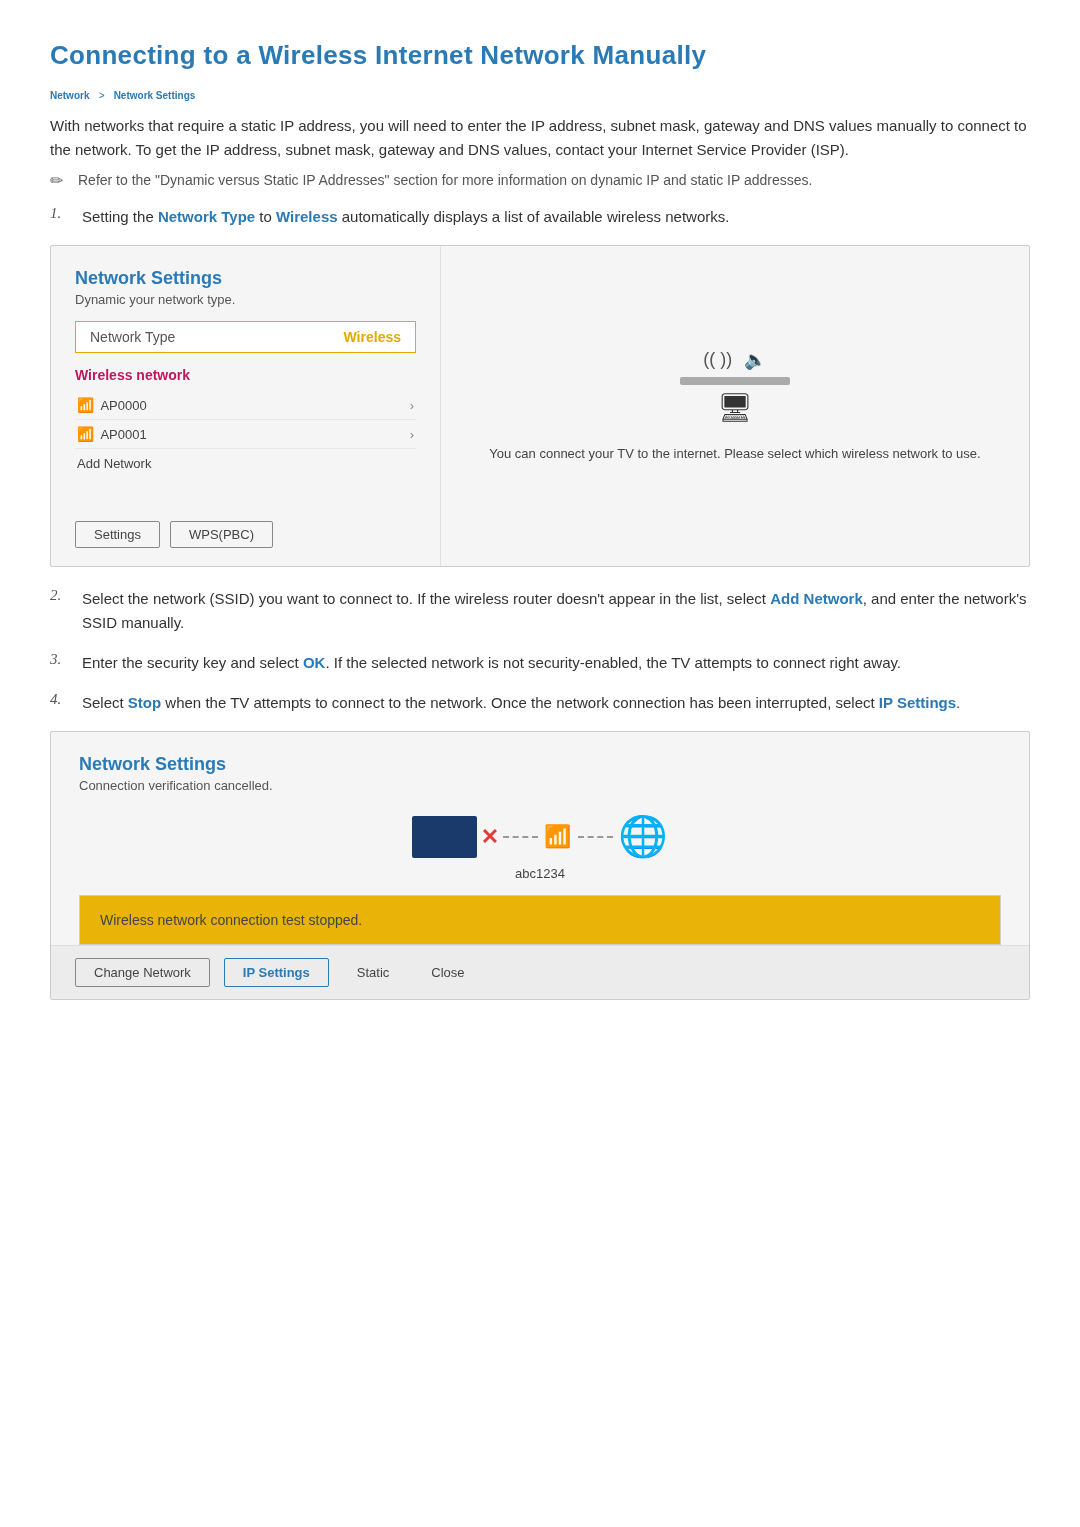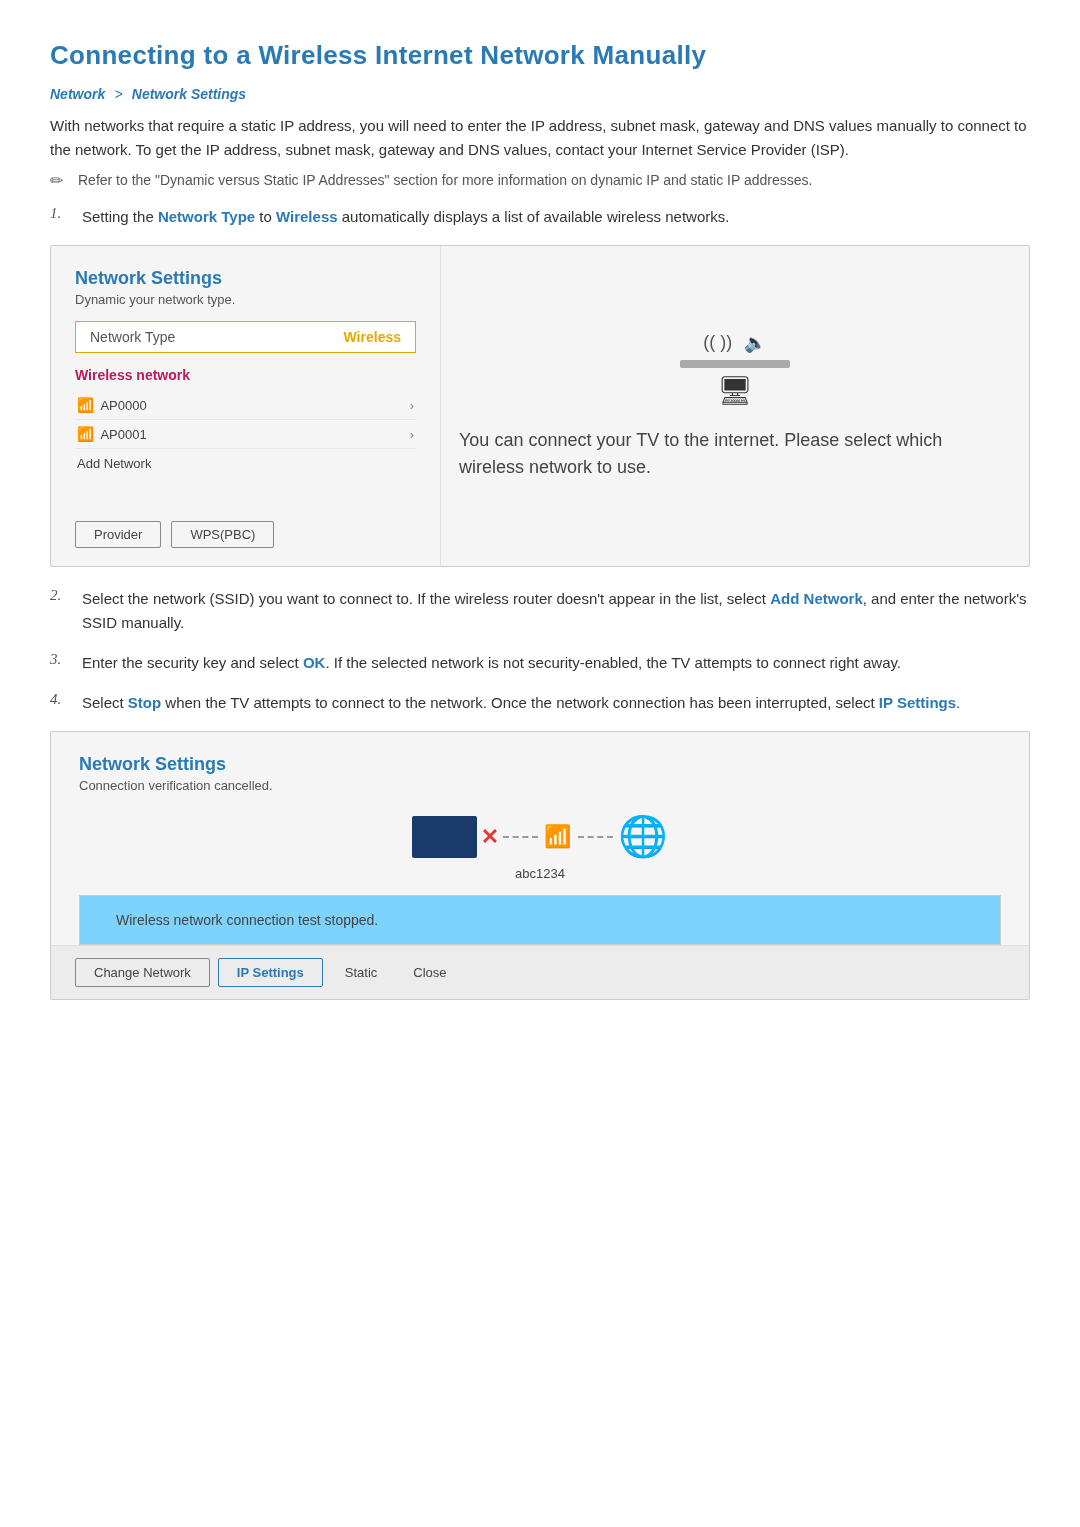--- a/index.html
+++ b/index.html
@@ -16,24 +16,23 @@
       font-size: 26px;
       font-weight: bold;
       margin-bottom: 14px;
       letter-spacing: 0.3px;
     }
     .breadcrumb {
       margin-bottom: 12px;
     }
     .breadcrumb a, .breadcrumb span {
       color: #2a7ab5;
-      font-size: 14px;
+      font-size: 10px;
       font-weight: bold;
       text-decoration: none;
-      font-style: italic;
     }
     .breadcrumb .sep {
       color: #2a7ab5;
       margin: 0 5px;
       font-weight: normal;
     }
     .intro-text {
       font-size: 15px;
       line-height: 1.6;
       margin-bottom: 8px;
@@ -184,21 +183,21 @@
     .panel-right {
       flex: 1;
       display: flex;
       flex-direction: column;
       align-items: center;
       justify-content: center;
       padding: 18px;
       gap: 10px;
     }
     .panel-right-text {
-      font-size: 18px;
+      font-size: 13px;
       color: #444;
       text-align: left;
       margin-top: 10px;
       line-height: 1.5;
     }
     
     .panel2 {
       border: 1px solid #ccc;
       background: #f5f5f5;
       border-radius: 2px;
@@ -231,32 +230,32 @@
       width: 40px;
     }
     .network-name-label {
       font-size: 13px;
       color: #444;
       text-align: center;
       margin-bottom: 14px;
     }
     .stopped-box {
       border: 1px solid #ccc;
-      background: #7dd3fc;
+      background: #eab308;
       margin: 14px 0 0 0;
-      padding: 16px 36px;
+      padding: 16px 20px;
       font-size: 14px;
       color: #444;
     }
     .panel2-footer {
       display: flex;
       align-items: center;
       border-top: 1px solid #ddd;
       padding: 12px 24px;
-      gap: 8px;
+      gap: 14px;
       background: #ececec;
     }
     .btn-footer {
       border: 1.5px solid #888;
       background: transparent;
       color: #444;
       font-size: 13px;
       padding: 6px 18px;
       cursor: pointer;
       border-radius: 2px;
@@ -338,21 +337,21 @@
         <div class="network-item">
           <div class="network-item-left">
             <span class="wifi-icon">📶</span>
             <span>AP0001</span>
           </div>
           <span class="chevron">›</span>
         </div>
         <div class="add-network">Add Network</div>
 
         <div class="panel-buttons">
-          <button class="btn-outline">Provider</button>
+          <button class="btn-outline">Settings</button>
           <button class="btn-outline">WPS(PBC)</button>
         </div>
       </div>
 
       <div class="panel-right">
 
         <div style="display:flex; flex-direction:column; align-items:center; gap:6px;">
           <div style="display:flex; align-items:center; gap:12px; font-size:22px; color:#555;">
             <span style="font-size:18px; color:#555;">(( ))</span>
             <span style="font-size:18px;">🔈</span>

